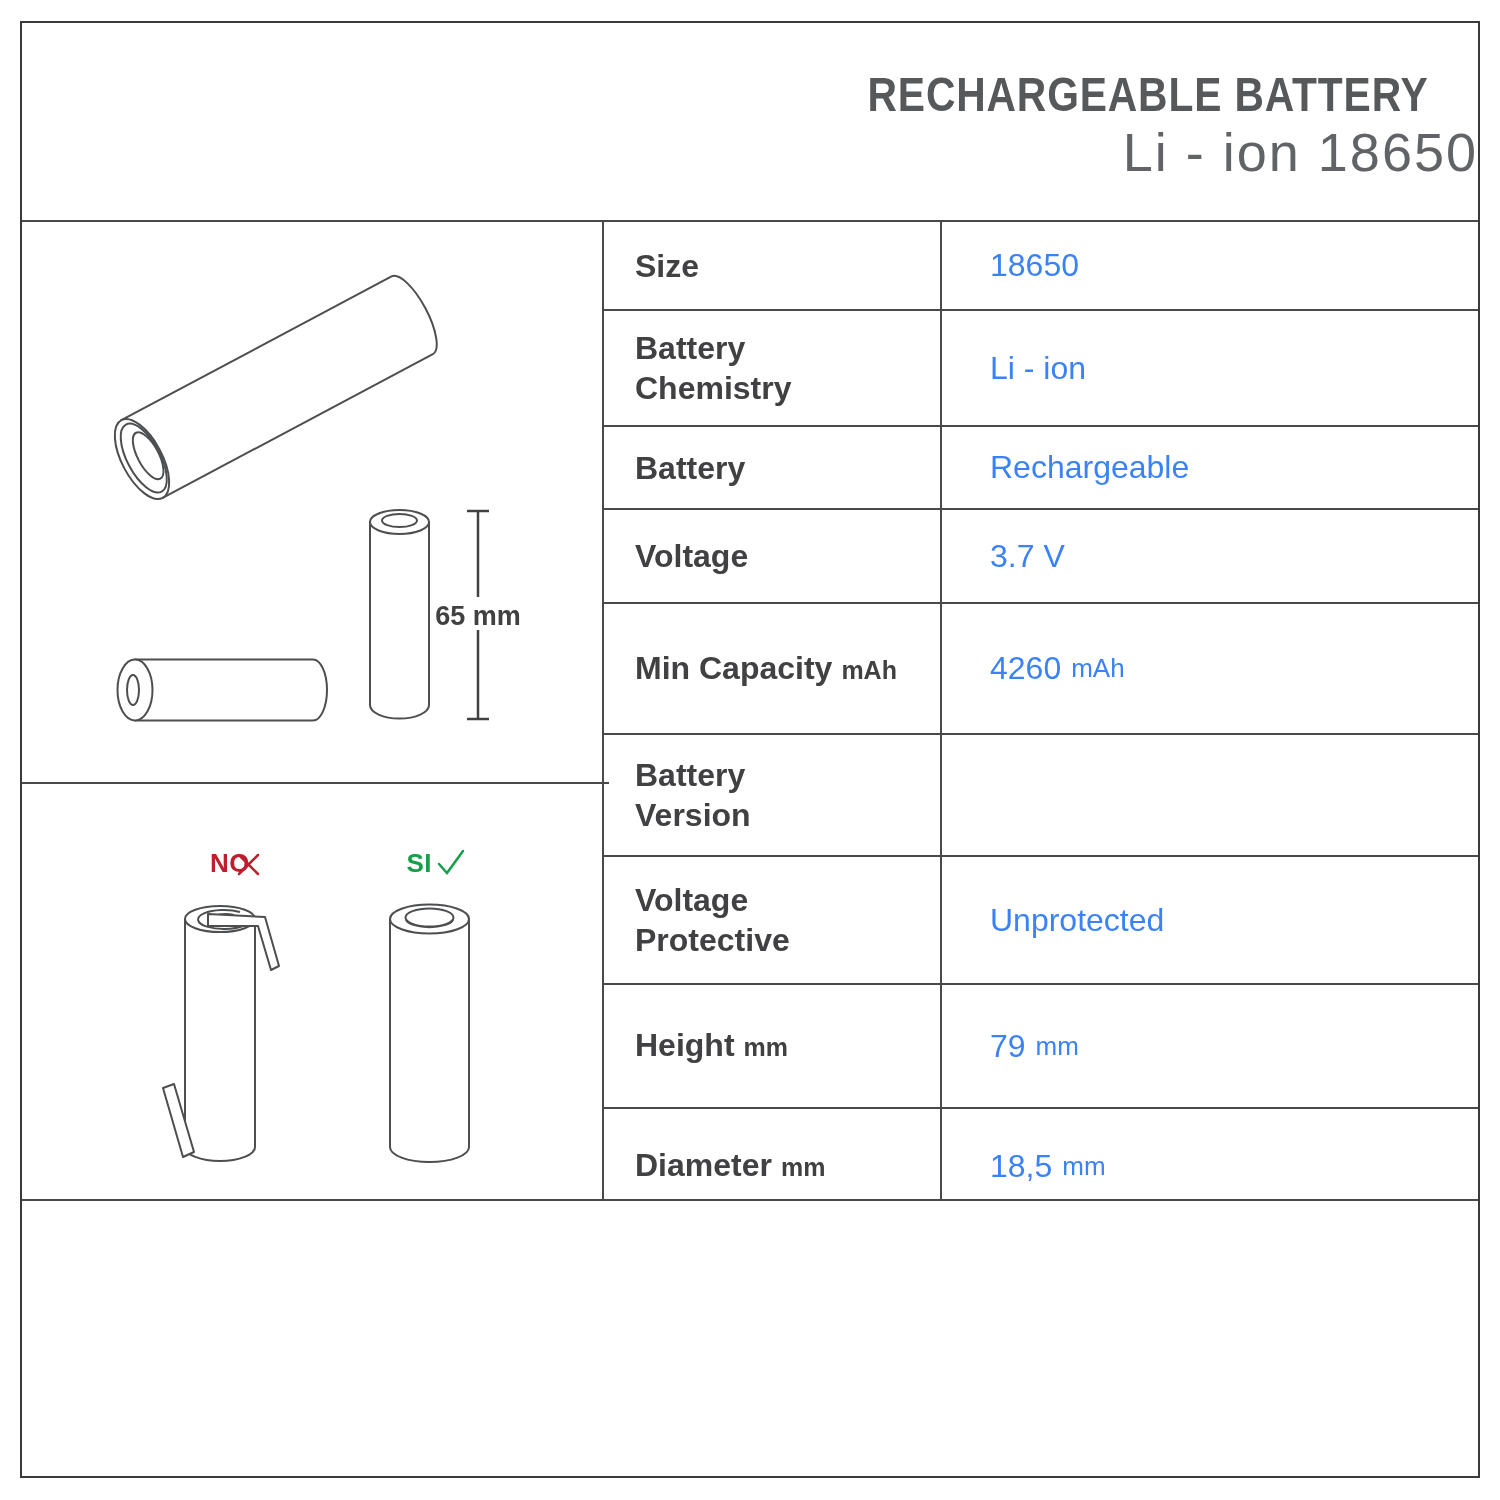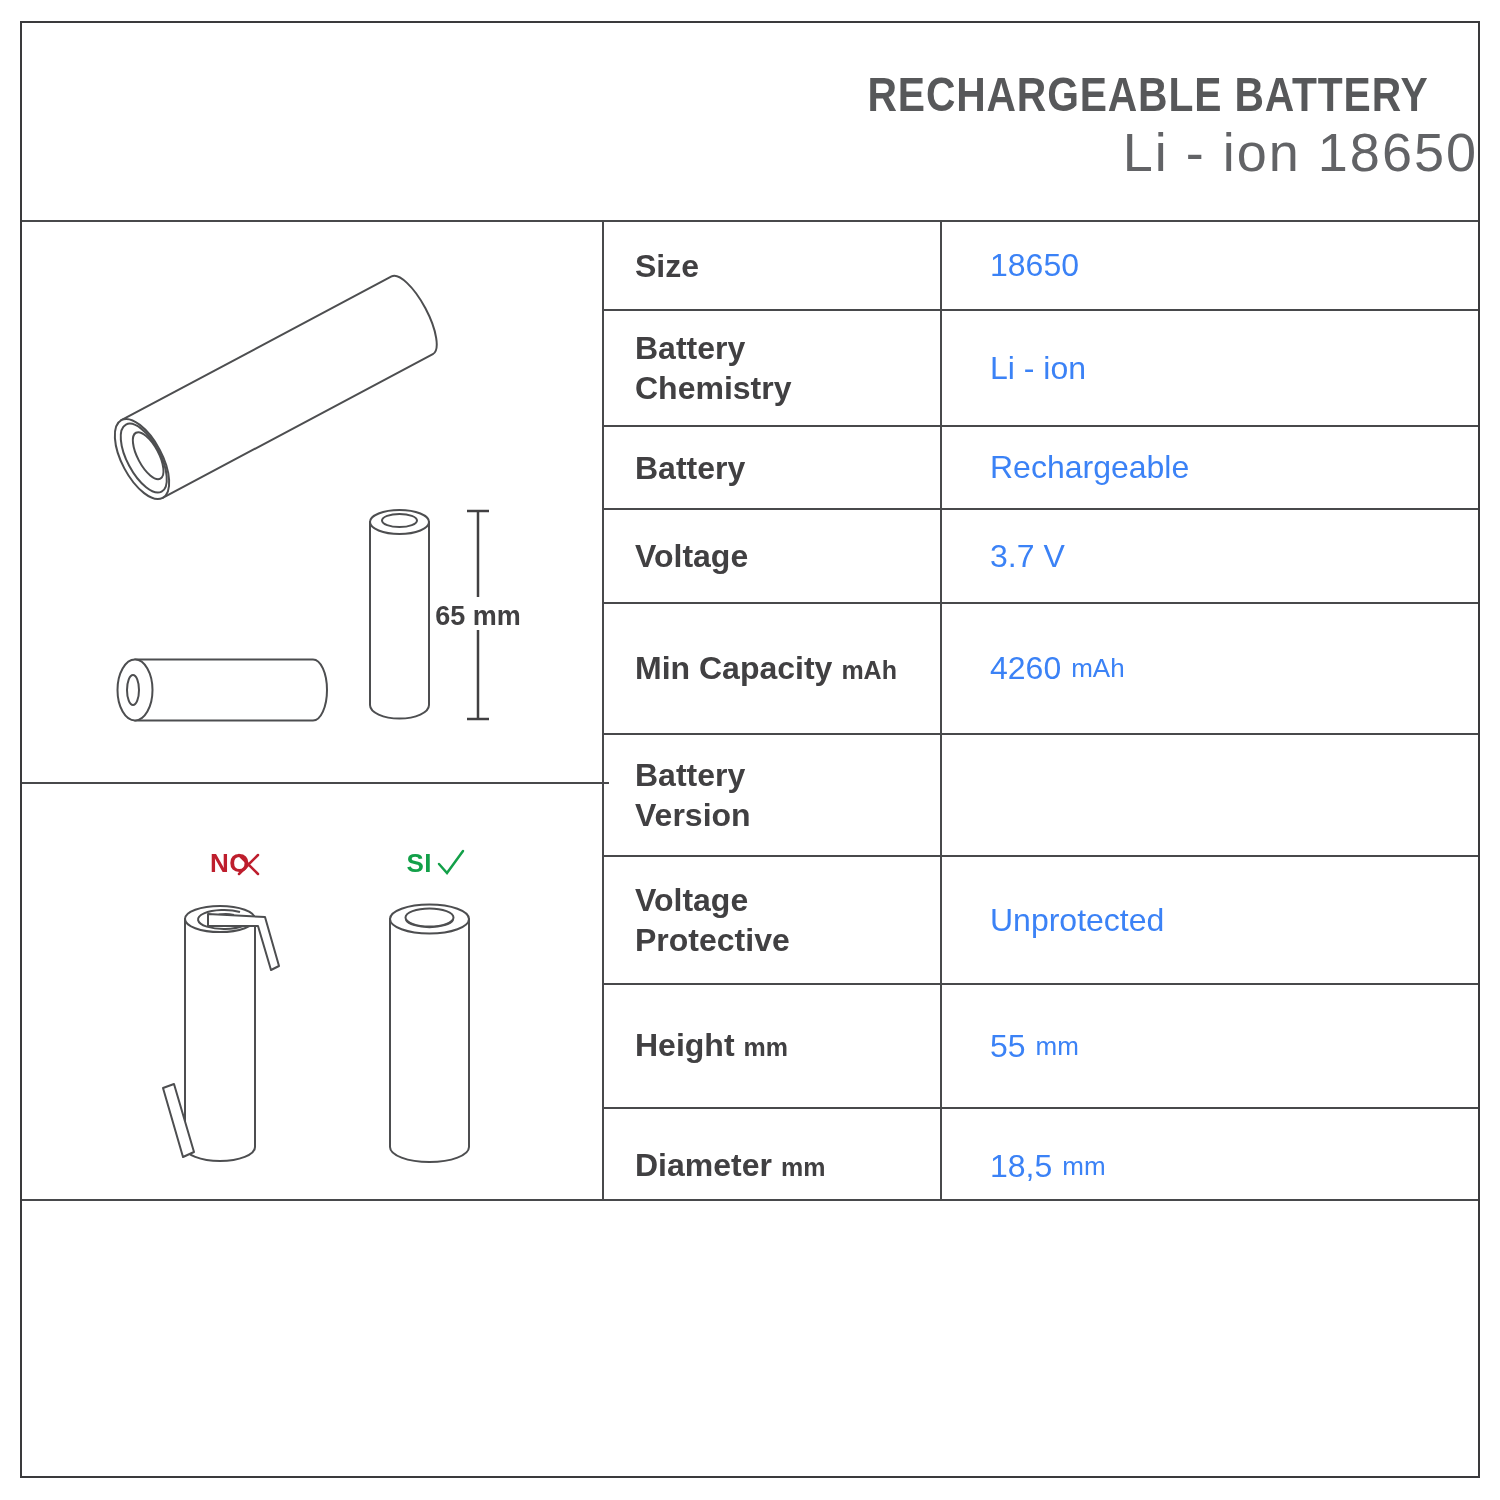--- a/index.html
+++ b/index.html
@@ -172,21 +172,21 @@
         </div>
         <div class="t-value">
           <span>Unprotected</span>
         </div>
       </div>
       <div class="t-row">
         <div class="t-label">
           <span>Height<span class="u">mm</span></span>
         </div>
         <div class="t-value">
-          <span>55</span>
+          <span>79</span>
           <span class="vu">mm</span>
         </div>
       </div>
       <div class="t-row">
         <div class="t-label">
           <span>Diameter<span class="u">mm</span></span>
         </div>
         <div class="t-value">
           <span>18,5</span>
           <span class="vu">mm</span>

